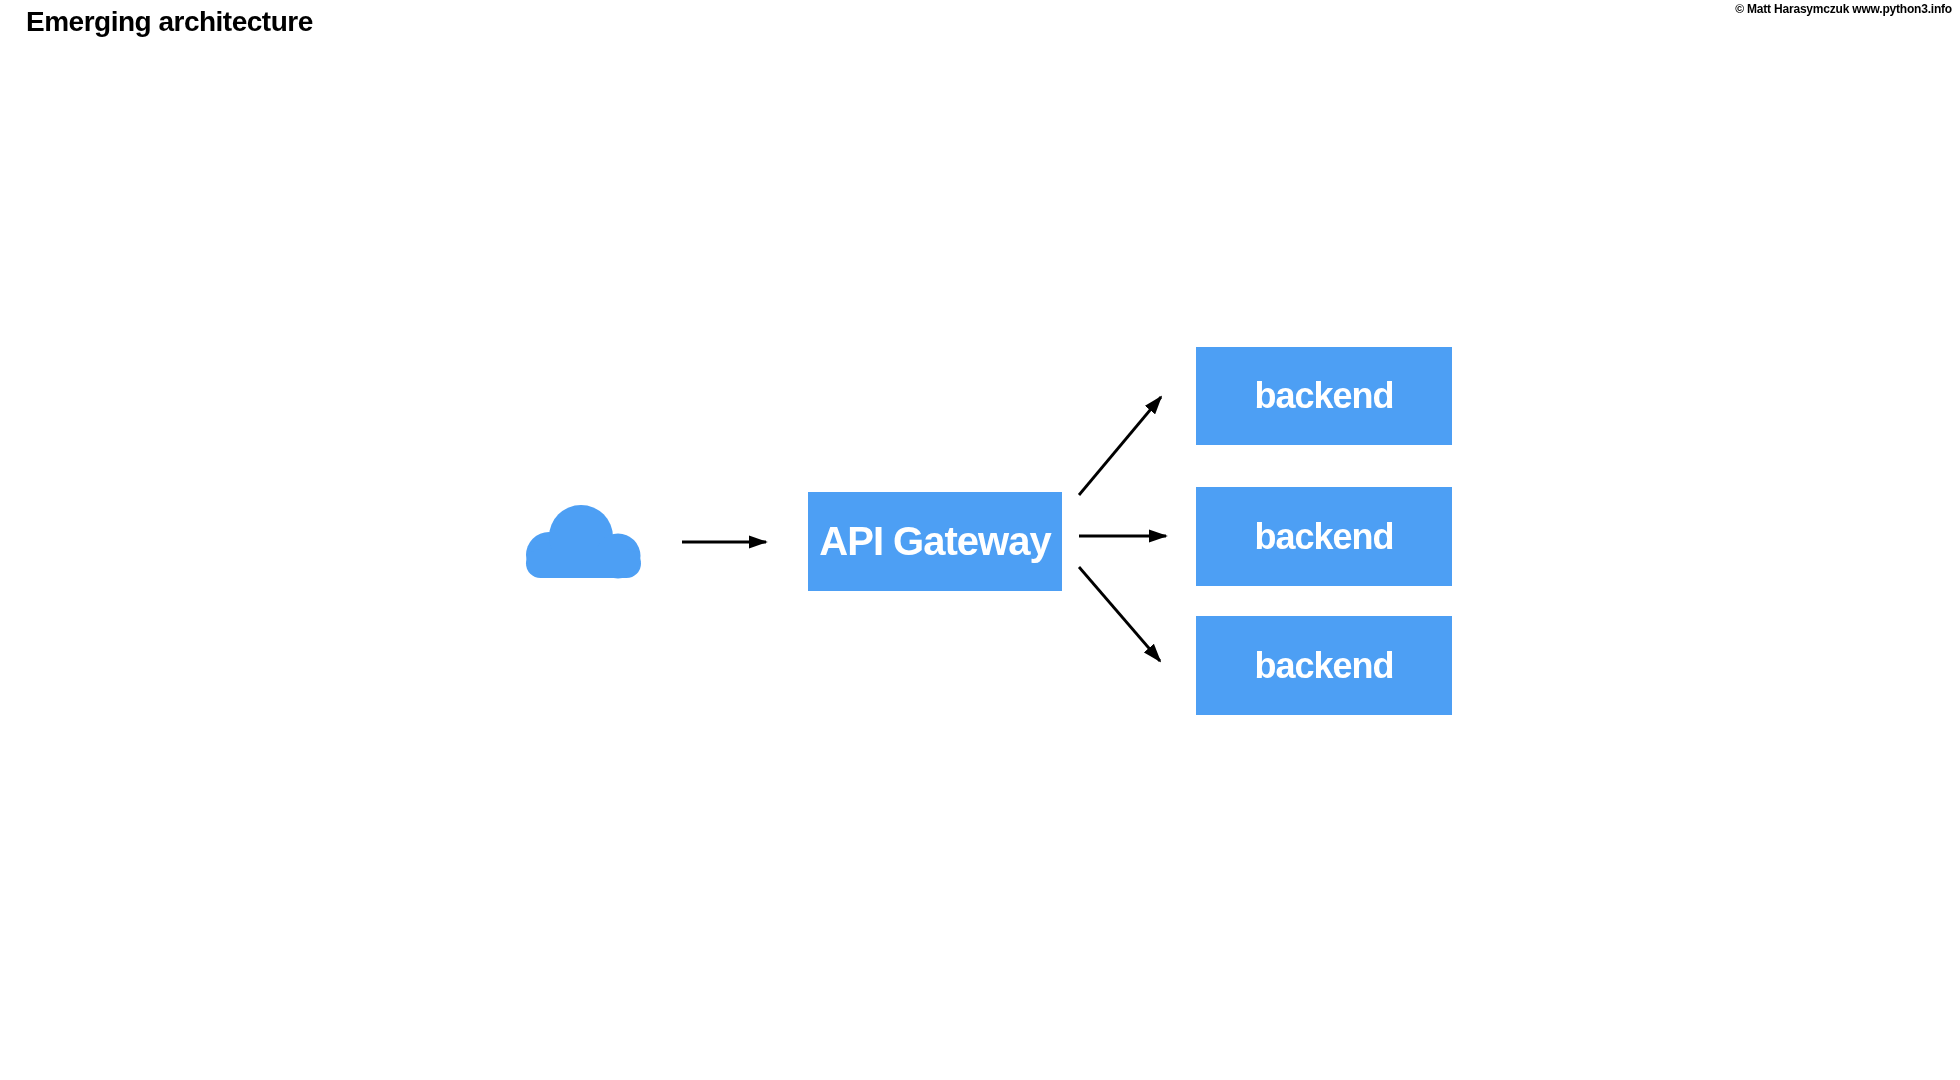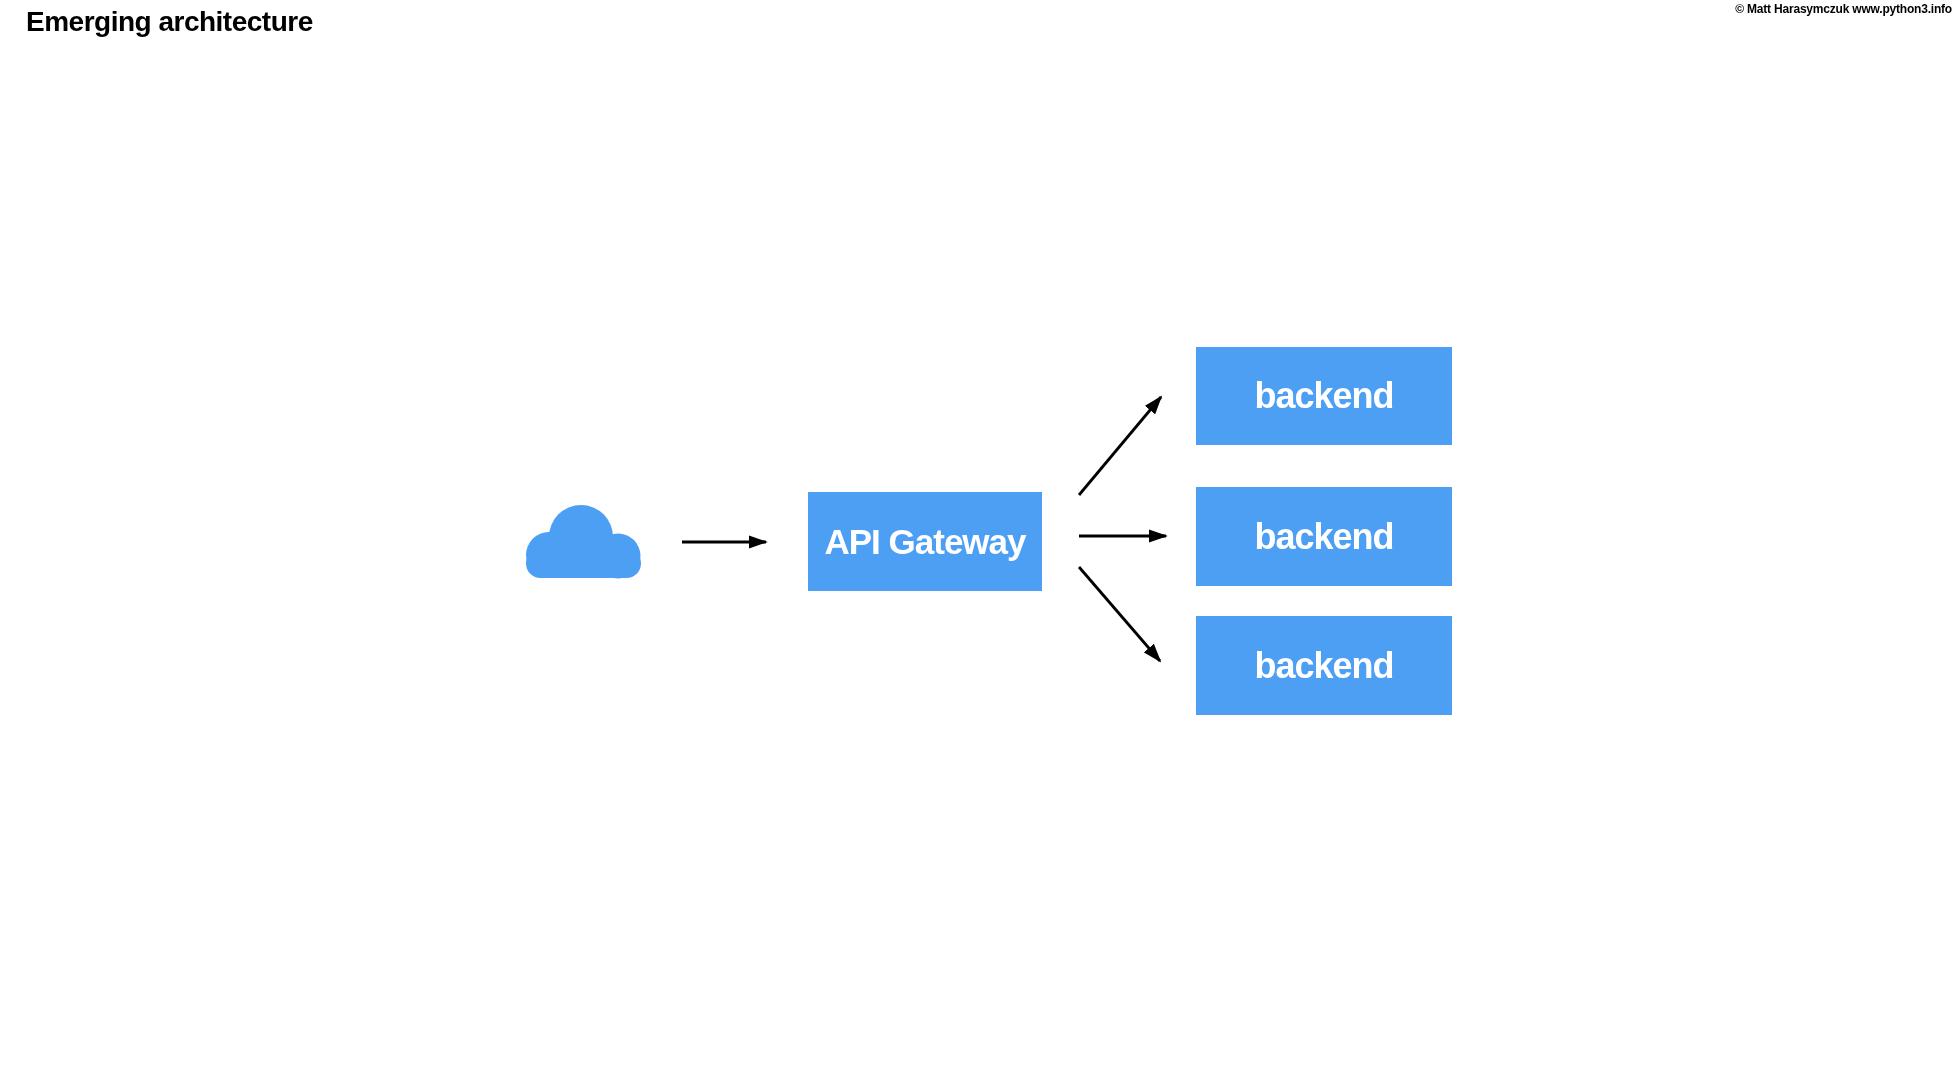--- a/index.html
+++ b/index.html
@@ -61,23 +61,23 @@
     display: flex;
     align-items: center;
     justify-content: center;
     font-weight: 700;
     letter-spacing: -1px;
     white-space: nowrap;
   }
   .node-gateway {
     left: 808px;
     top: 492px;
-    width: 234px;
+    width: 254px;
     height: 99px;
-    font-size: 35px;
+    font-size: 40px;
   }
   .node-backend {
     left: 1196px;
     width: 256px;
     height: 99px;
     font-size: 36px;
   }
   .node-backend-1 { top: 347px; height: 98px; }
   .node-backend-2 { top: 487px; }
   .node-backend-3 { top: 616px; }

